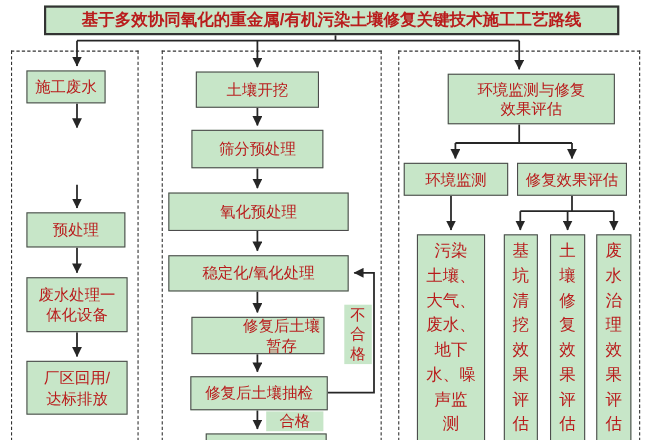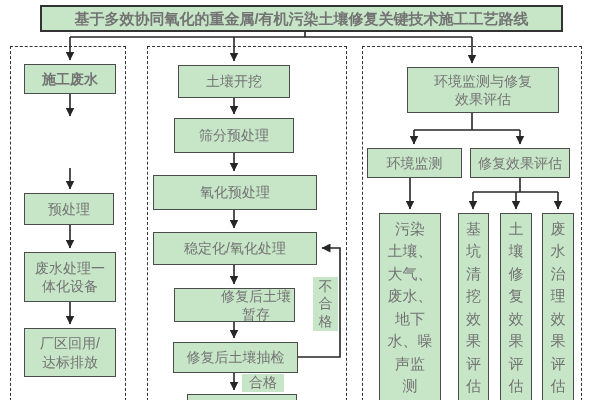--- a/index.html
+++ b/index.html
@@ -1,19 +1,19 @@
 <!DOCTYPE html>
 <html><head>
 <meta charset="utf-8">
 <style>
   html,body{margin:0;padding:0;}
   #stage{
     position:relative;width:600px;height:400px;background:#ffffff;
     overflow:hidden;font-family:"Liberation Sans","DejaVu Sans",sans-serif;
-    color:#737373;
+    color:#b91c1c;
   }
   .node{
     position:absolute;background:#c7e6c8;border:1px solid #4c4c4c;
     display:flex;align-items:center;justify-content:center;
     text-align:center;font-size:14px;line-height:1.32;
     white-space:pre-line;box-sizing:border-box;
   }
   .title-node{
     background:#c7e6c8;border:2px solid #333;font-weight:bold;font-size:15px;
   }
@@ -74,36 +74,36 @@
       <path d="M520,178 V192"></path>
       <path d="M473,192 H558"></path>
       <path d="M473,192 V209" marker-end="url(#arrow)"></path>
       <path d="M516,192 V209" marker-end="url(#arrow)"></path>
       <path d="M558,192 V209" marker-end="url(#arrow)"></path>
     </g>
   </svg>
 
   <div class="node title-node" style="left:40px;top:5px;width:523px;height:27px;">基于多效协同氧化的重金属/有机污染土壤修复关键技术施工工艺路线</div>
 
-  <div class="node" style="left:24px;top:64px;width:92px;height:30px;font-weight:bold;">施工废水</div>
+  <div class="node" style="left:24px;top:64px;width:72px;height:30px;">施工废水</div>
   <div class="node" style="left:24px;top:193px;width:90px;height:32px;">预处理</div>
   <div class="node" style="left:24px;top:252px;width:92px;height:50px;">废水处理一
 体化设备</div>
   <div class="node" style="left:24px;top:328px;width:92px;height:49px;">厂区回用/
 达标排放</div>
 
   <div class="node" style="left:178px;top:65px;width:112px;height:33px;">土壤开挖</div>
   <div class="node" style="left:174px;top:118px;width:120px;height:35px;">筛分预处理</div>
   <div class="node" style="left:153px;top:175px;width:164px;height:35px;">氧化预处理</div>
   <div class="node" style="left:153px;top:232px;width:164px;height:33px;">稳定化/氧化处理</div>
   <div class="node" style="left:174px;top:288px;width:121px;height:34px;padding-left:43px;">修复后土壤暂存</div>
   <div class="node" style="left:173px;top:342px;width:125px;height:31px;">修复后土壤抽检</div>
   <div class="node" style="left:187px;top:394px;width:110px;height:14px;"></div>
 
-  <div class="tag" style="left:242px;top:374px;width:42px;height:18px;">合格</div>
+  <div class="tag" style="left:242px;top:374px;width:52px;height:18px;">合格</div>
   <div class="tag" style="left:313px;top:277px;width:25px;height:54px;">不
 合
 格</div>
 
   <div class="node" style="left:407px;top:67px;width:152px;height:46px;">环境监测与修复
 效果评估</div>
   <div class="node" style="left:367px;top:148px;width:95px;height:30px;">环境监测</div>
   <div class="node" style="left:470px;top:148px;width:100px;height:30px;">修复效果评估</div>
 
   <div class="node vnode" style="left:379px;top:213px;width:62px;height:189px;">污染

